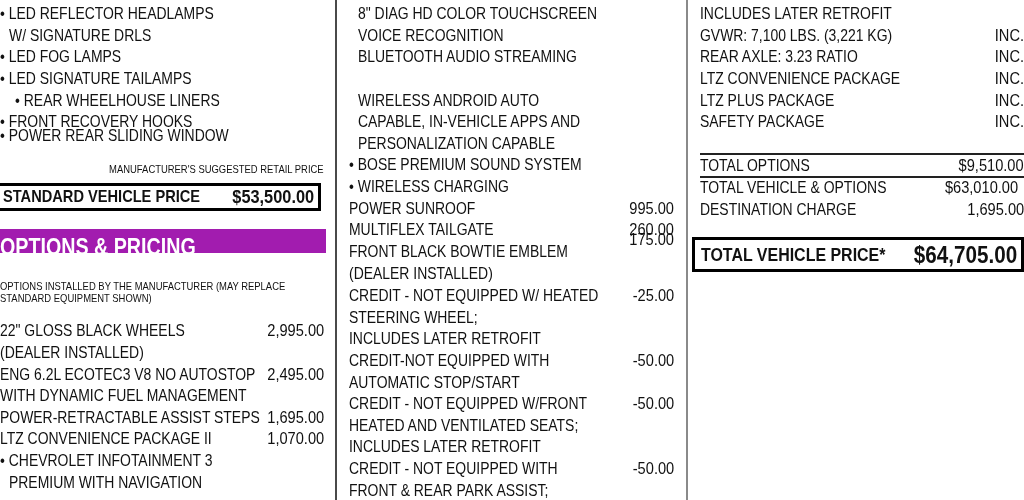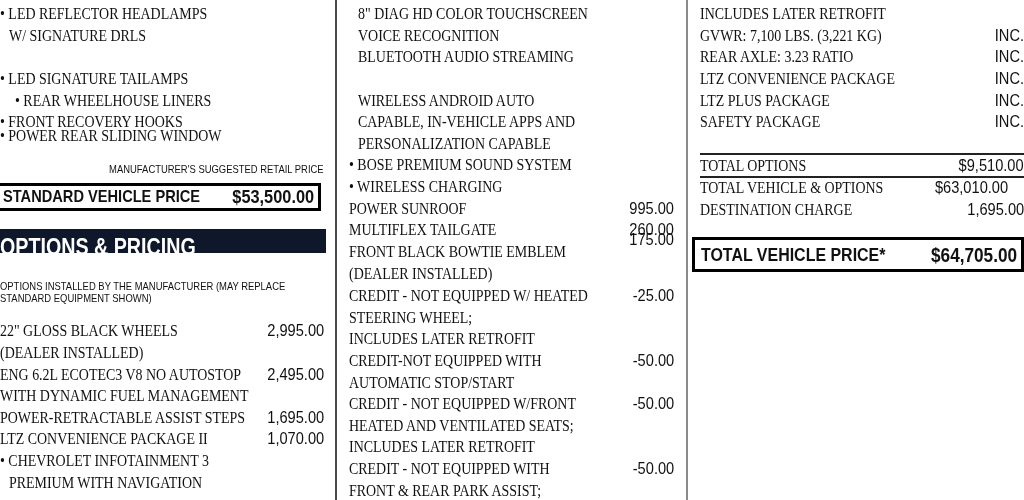--- a/index.html
+++ b/index.html
@@ -12,21 +12,21 @@
     .col { position: absolute; top: 0; height: 500px; }
     #col1 { left: 0; width: 336px; }
     #col2 { left: 337px; width: 350px; }
     #col3 { left: 688px; width: 336px; }
     .vdiv { position: absolute; top: 0; width: 2px; height: 500px; background: #4a4a4a; }
     #div1 { left: 335px; }
     #div2 { left: 686px; background: #8a8a8a; }
 
     .line {
       position: absolute; height: 22px; line-height: 22px;
-      font-size: 17px; white-space: nowrap; color: #111; font-family: Liberation Serif, serif;
+      font-size: 17px; white-space: nowrap; color: #111;
     }
     .line .txt { display: inline-block; transform: scaleX(0.82); transform-origin: left center; }
     .price {
       position: absolute; height: 22px; line-height: 22px;
       font-size: 17px; text-align: right; white-space: nowrap; color: #111;
     }
     .price .txt { display: inline-block; transform: scaleX(0.86); transform-origin: right center; }
 
     .small {
       position: absolute; font-size: 11.5px; line-height: 13px; white-space: nowrap; color: #111;
@@ -42,51 +42,52 @@
       position: absolute; left: 4px; top: 0; line-height: 22px; font-size: 17px; font-weight: bold;
     }
     .std-label .txt { display:inline-block; transform: scaleX(0.86); transform-origin: left center; }
     .std-value {
       position: absolute; right: 4px; top: 0; line-height: 22px; font-size: 19px; font-weight: bold;
     }
     .std-value .txt { display:inline-block; transform: scaleX(0.86); transform-origin: right center; }
 
     .opt-header {
       position: absolute; left: 0; top: 229px; width: 326px; height: 24px;
-      background: #0f172a; color: #fff;
+      background: #a21caf; color: #fff;
     }
     .opt-header .txt {
       display: inline-block; font-size: 24px; font-weight: bold; line-height: 36px;
       transform: scaleX(0.82); transform-origin: left center; padding-left: 0;
     }
 
     .hr { position: absolute; height: 2px; background: #222; }
 
     .total-box {
       position: absolute; left: 692px; top: 237px; width: 332px; height: 35px;
       border: 3px solid #000; box-sizing: border-box;
     }
     .total-label {
       position: absolute; left: 6px; top: 4px; line-height: 22px; font-size: 19px; font-weight: bold;
     }
     .total-label .txt { display:inline-block; transform: scaleX(0.84); transform-origin: left center; }
     .total-value {
-      position: absolute; right: 4px; top: 4px; line-height: 22px; font-size: 20px; font-weight: bold;
+      position: absolute; right: 4px; top: 4px; line-height: 22px; font-size: 24px; font-weight: bold;
     }
     .total-value .txt { display:inline-block; transform: scaleX(0.86); transform-origin: right center; }
   </style>
 </head>
 <body>
 
 <div class="vdiv" id="div1"></div>
 <div class="vdiv" id="div2"></div>
 
 <div class="col" id="col1">
   <div class="line" style="left:0;top:3px"><span class="txt"><span>• </span><span>LED REFLECTOR HEADLAMPS</span></span></div>
   <div class="line" style="left:9px;top:25px"><span class="txt">W/ SIGNATURE DRLS</span></div>
+  <div class="line" style="left:0;top:46px"><span class="txt"><span>• </span><span>LED FOG LAMPS</span></span></div>
   <div class="line" style="left:0;top:68px"><span class="txt"><span>• </span><span>LED SIGNATURE TAILAMPS</span></span></div>
   <div class="line" style="left:15px;top:90px"><span class="txt"><span>• </span><span>REAR WHEELHOUSE LINERS</span></span></div>
   <div class="line" style="left:0;top:111px"><span class="txt"><span>• </span><span>FRONT RECOVERY HOOKS</span></span></div>
   <div class="line" style="left:0;top:125px"><span class="txt"><span>• </span><span>POWER REAR SLIDING WINDOW</span></span></div>
 
   <div class="small msrp-label" style="right:12px;top:163px;text-align:right"><span class="txt">MANUFACTURER'S SUGGESTED RETAIL PRICE</span></div>
 
   <div class="std-box">
     <div class="std-label"><span class="txt">STANDARD VEHICLE PRICE</span></div>
     <div class="std-value"><span class="txt">$53,500.00</span></div>
@@ -156,20 +157,20 @@
   <div class="price" style="right:0;top:90px"><span class="txt">INC.</span></div>
   <div class="line" style="left:12px;top:111px"><span class="txt">SAFETY PACKAGE</span></div>
   <div class="price" style="right:0;top:111px"><span class="txt">INC.</span></div>
 </div>
 
 <div class="hr" style="left:700px;top:153px;width:324px"></div>
 <div class="line" style="left:700px;top:155px"><span class="txt">TOTAL OPTIONS</span></div>
 <div class="price" style="right:0;top:155px"><span class="txt">$9,510.00</span></div>
 <div class="hr" style="left:700px;top:176px;width:324px"></div>
 <div class="line" style="left:700px;top:177px"><span class="txt">TOTAL VEHICLE &amp; OPTIONS</span></div>
-<div class="price" style="right:16px;top:177px"><span class="txt">$63,010.00</span></div>
+<div class="price" style="right:6px;top:177px"><span class="txt">$63,010.00</span></div>
 <div class="line" style="left:700px;top:199px"><span class="txt">DESTINATION CHARGE</span></div>
 <div class="price" style="right:0;top:199px"><span class="txt">1,695.00</span></div>
 
 <div class="total-box">
   <div class="total-label"><span class="txt">TOTAL VEHICLE PRICE*</span></div>
   <div class="total-value"><span class="txt">$64,705.00</span></div>
 </div>
 
 </body></html>

